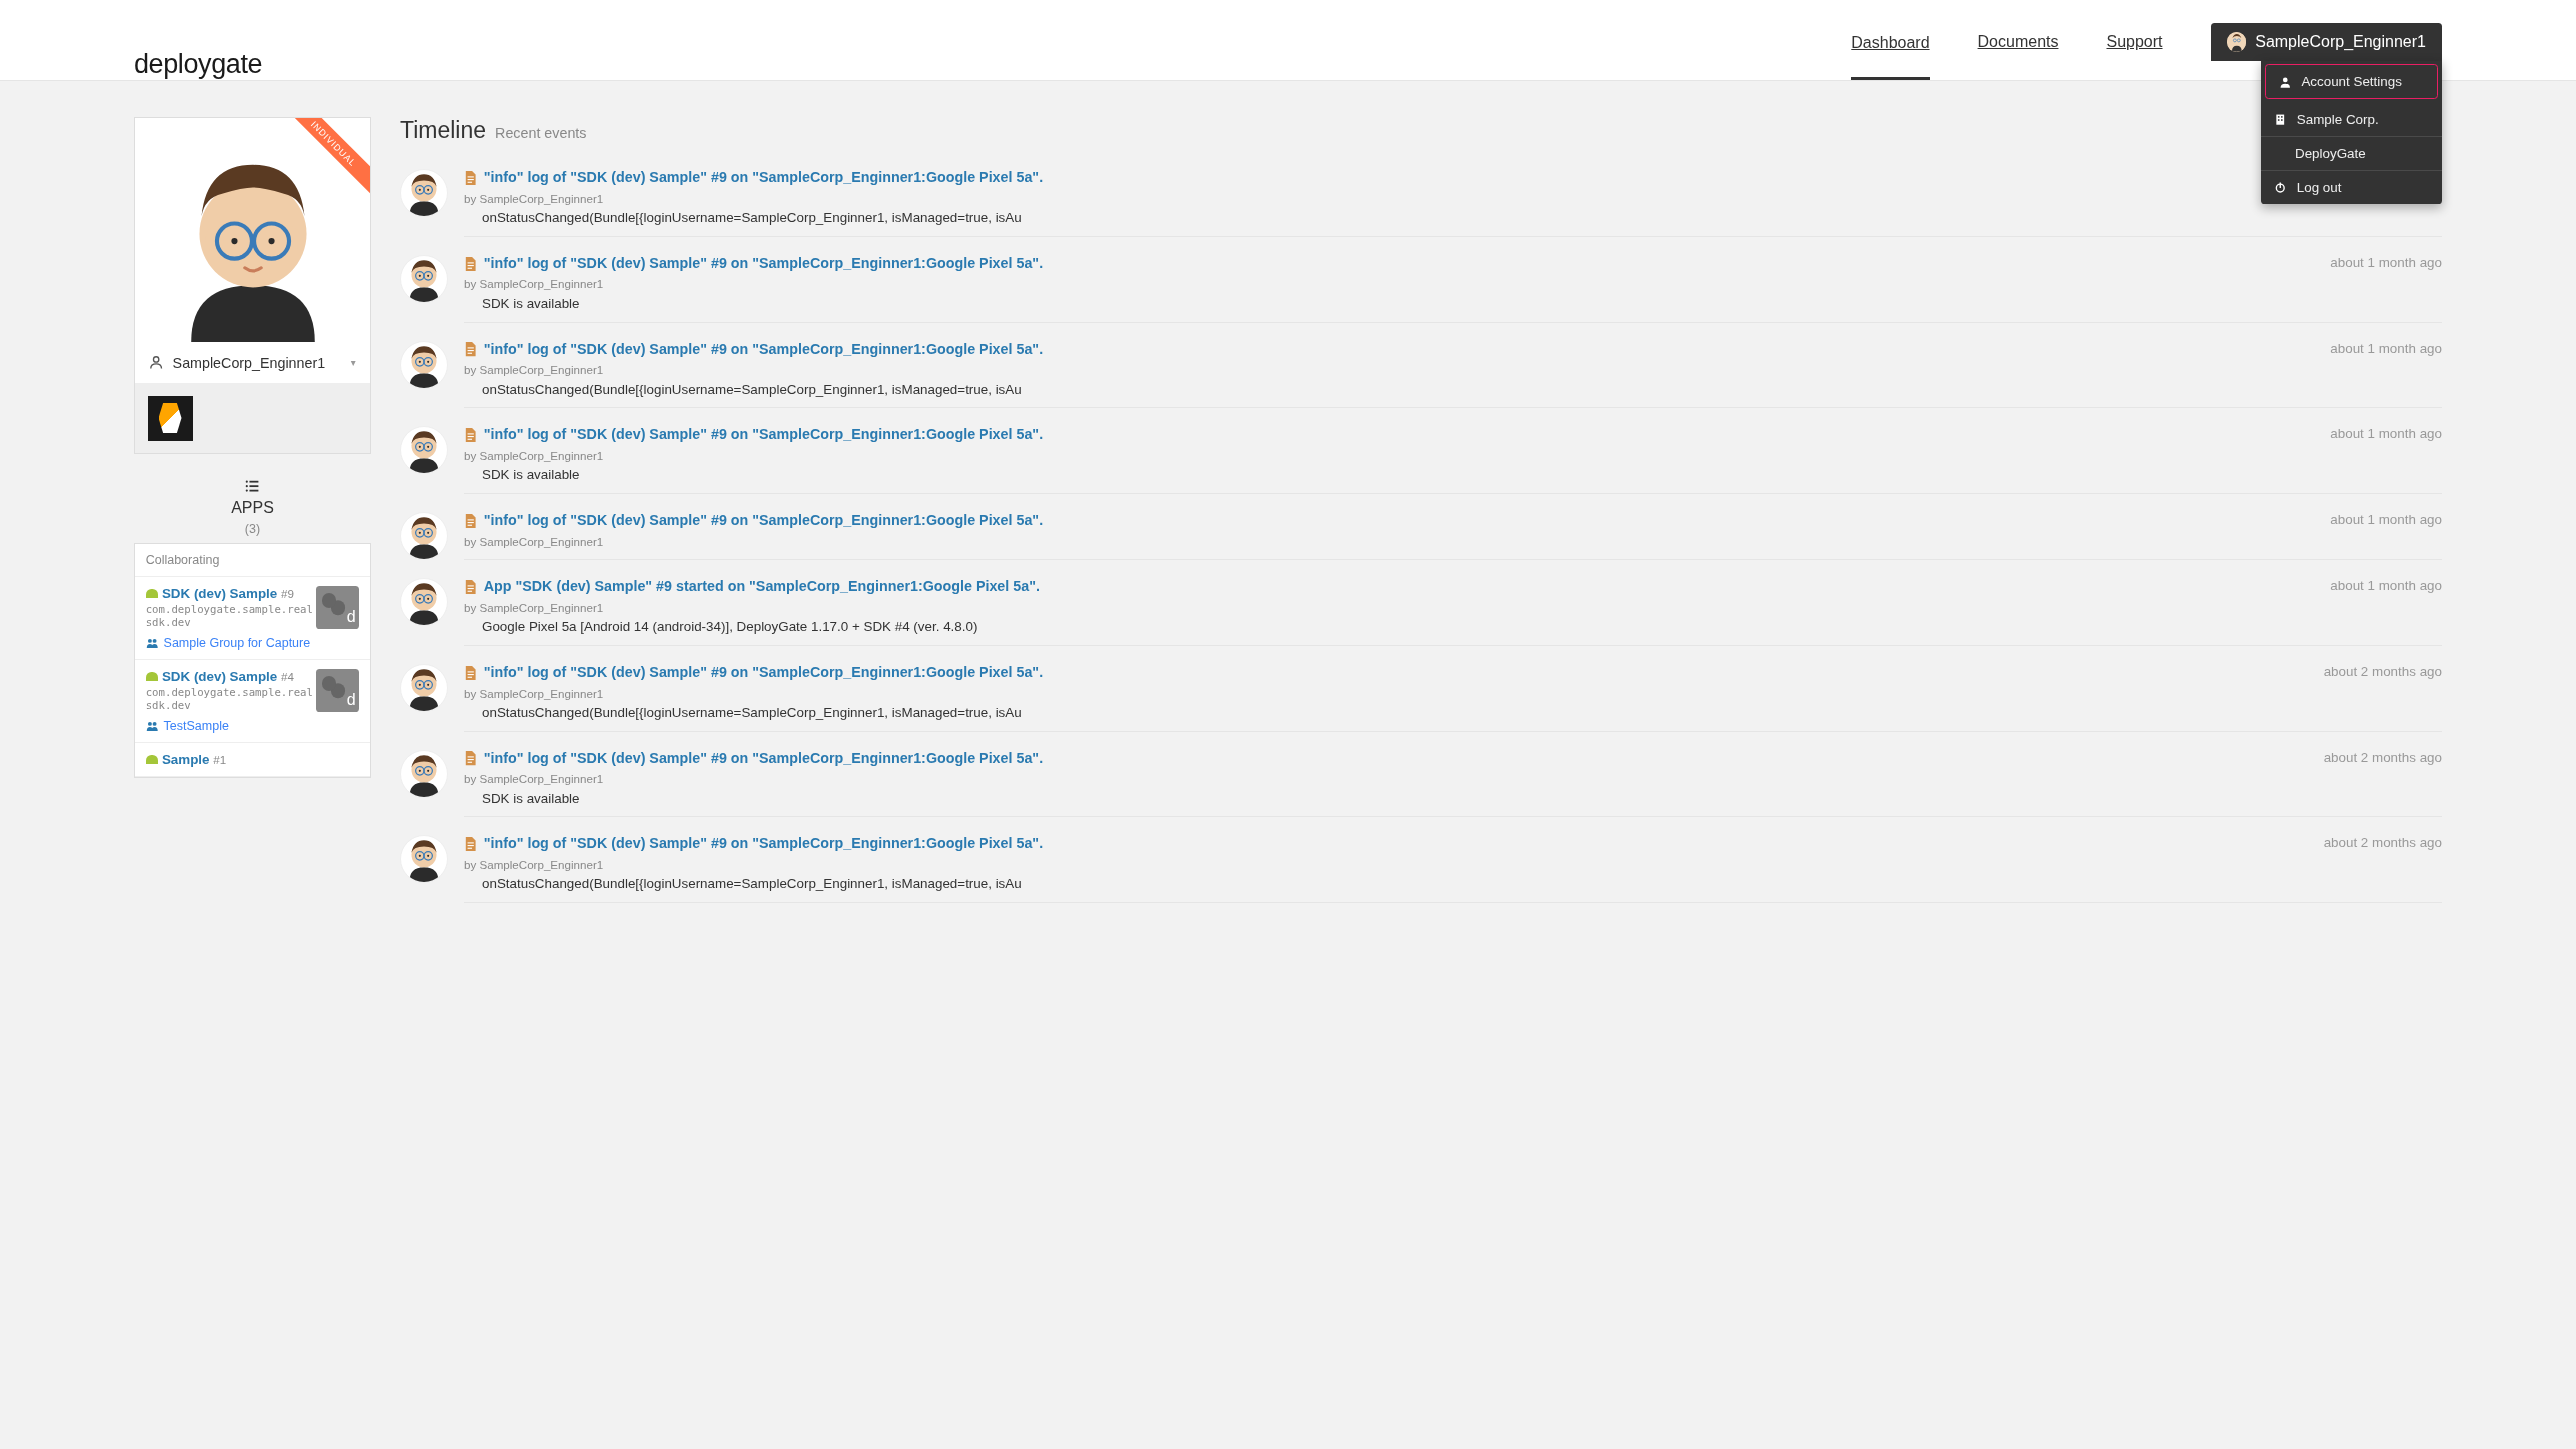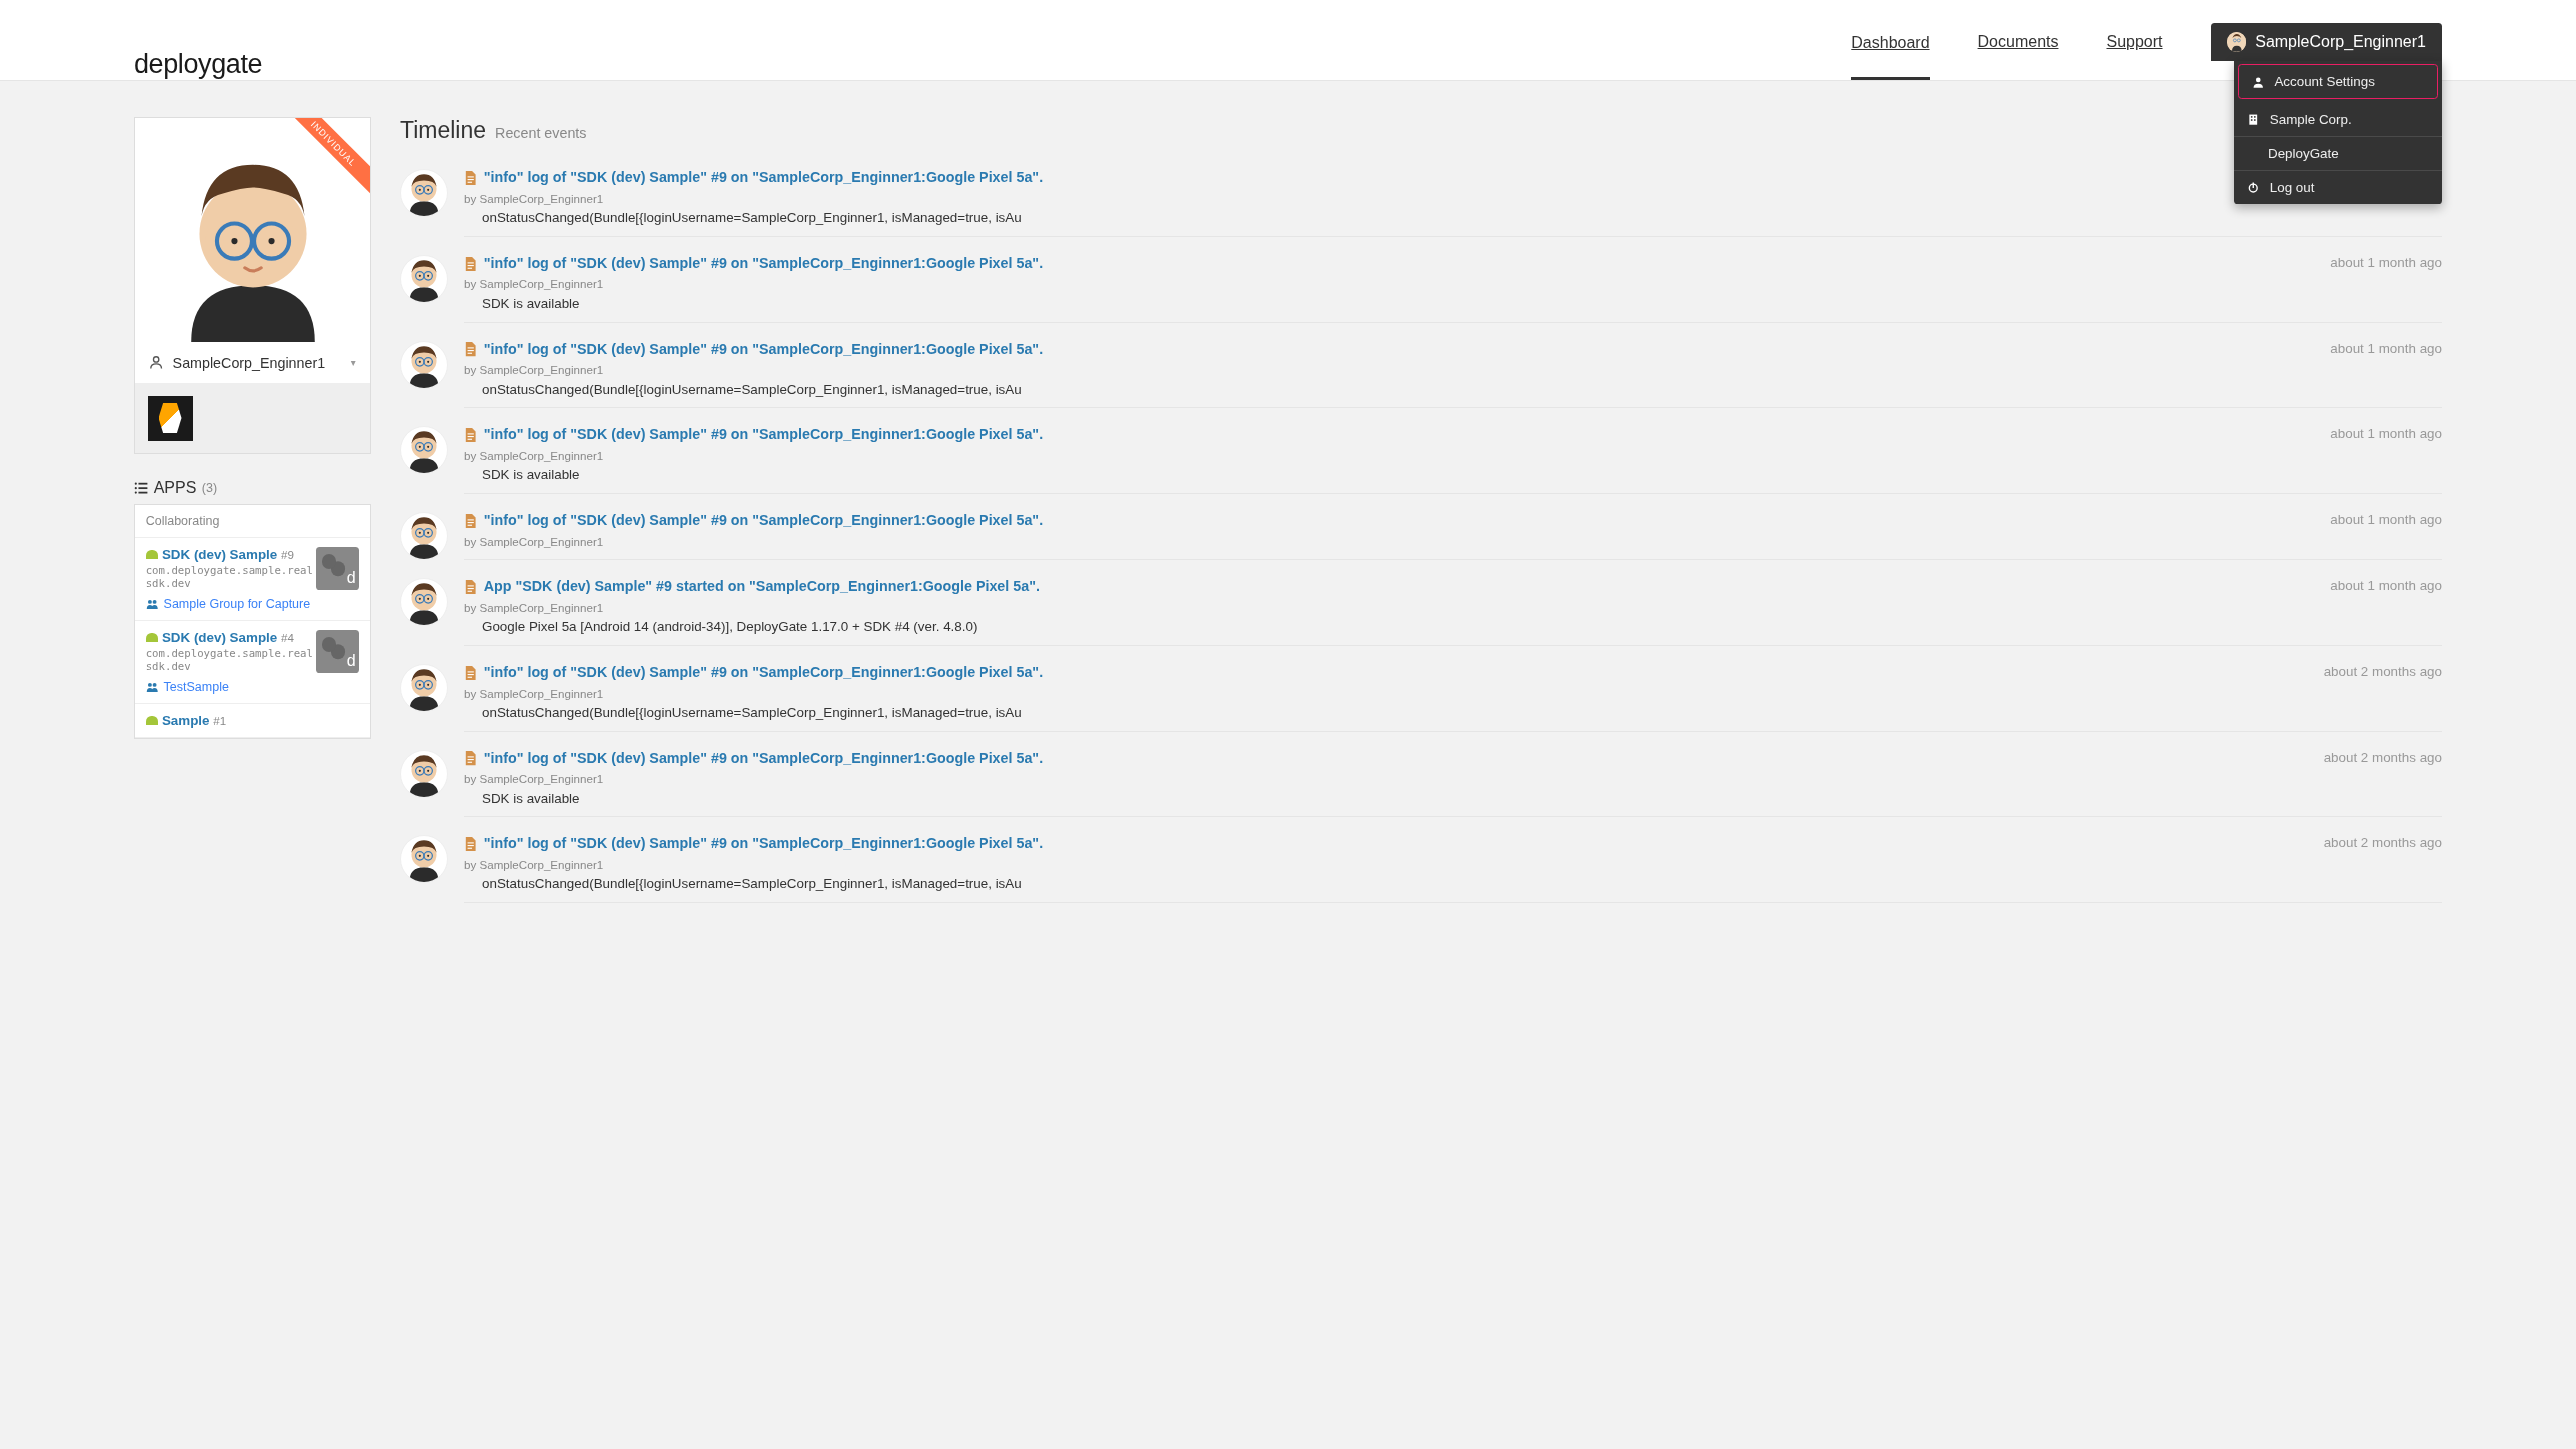--- a/index.html
+++ b/index.html
@@ -5,39 +5,39 @@
 * { margin: 0; padding: 0; box-sizing: border-box; }
 body { font-family: -apple-system, BlinkMacSystemFont, "Segoe UI", Helvetica, Arial, sans-serif; background: #f2f2f2; color: #333; }
 .topbar { background: #fff; height: 81px; display: flex; align-items: flex-end; padding: 0 134px; border-bottom: 0.9px solid #e5e5e5; position: relative; }
 .logo { font-size: 27px; font-weight: 300; letter-spacing: -0.4px; color: #1a1a1a; }
 .logo-bold { font-weight: 500; }
 .nav { margin-left: auto; display: flex; align-items: center; gap: 48px; font-size: 16px; color: #333; text-decoration: underline; }
 .nav-item { cursor: pointer; padding: 29px 0; }
 .nav-item.active { border-bottom: 3.6px solid #333; padding-bottom: 25px; }
 .user-pill { background: #333; color: #fff; display: flex; align-items: center; gap: 9px; padding: 9px 16px; border-radius: 3.6px 3.6px 0 0; position: relative; }
 .user-pill .mini-avatar { width: 19.7px; height: 19.7px; border-radius: 50%; background: #f0d6b8; display: flex; align-items: center; justify-content: center; overflow: hidden; }
-.dropdown { position: absolute; top: 100%; right: 0; width: 208px; background: #333; color: #eee; font-size: 13.4px; border-radius: 0 0 3.6px 3.6px; overflow: hidden; box-shadow: 0 3.6px 10.7px rgba(0,0,0,0.3); }
+.dropdown { position: absolute; top: 100%; right: 0; width: 181px; background: #333; color: #eee; font-size: 13.4px; border-radius: 0 0 3.6px 3.6px; overflow: hidden; box-shadow: 0 3.6px 10.7px rgba(0,0,0,0.3); }
 .dropdown-item { padding: 9px 12.5px; display: flex; align-items: center; gap: 9px; cursor: pointer; border-bottom: 0.9px solid #4a4a4a; }
 .dropdown-item:last-child { border-bottom: none; }
 .dropdown-item.highlighted { border: 1.8px solid #e91e63; border-radius: 3.6px; margin: 3.6px; }
 .dropdown-item.indent { padding-left: 34px; }
 .icon { width: 14.3px; height: 14.3px; display: inline-flex; align-items: center; justify-content: center; flex-shrink: 0; }
 
 .main { display: flex; gap: 29px; padding: 36px 134px; align-items: flex-start; }
 .sidebar { width: 237px; flex-shrink: 0; }
 .profile-card { background: #fff; border: 0.9px solid #ddd; position: relative; overflow: hidden; }
 .ribbon { position: absolute; top: 16px; right: -30px; background: #ff7043; color: #fff; font-size: 9px; letter-spacing: 0.9px; padding: 4.5px 36px; transform: rotate(45deg); }
 .avatar-large { width: 100%; height: 224px; display: flex; align-items: flex-end; justify-content: center; background: #fff; }
 .profile-name-row { display: flex; align-items: center; padding: 12.5px 14.3px; gap: 9px; font-size: 14.3px; cursor: pointer; }
 .profile-name-row .caret { margin-left: auto; color: #999; font-size: 9.8px; }
 .org-icon-row { background: #eee; padding: 12.5px; }
 .org-badge { width: 45px; height: 45px; background: #1a1a1a; display: flex; align-items: center; justify-content: center; }
 .org-badge-inner { width: 23px; height: 30px; background: linear-gradient(135deg, #ffa500 50%, #fff 50%); clip-path: polygon(20% 0, 80% 0, 100% 50%, 80% 100%, 20% 100%, 0 50%); }
 
-.apps-header { margin-top: 25px; display: flex; align-items: center; gap: 5.4px; font-size: 16px; color: #333; }
+.apps-header { margin-top: 25px; display: flex; align-items: center; gap: 5.4px; font-size: 16px; color: #333; flex-direction: column; }
 .apps-count { color: #888; font-size: 12.5px; }
 .apps-box { background: #fff; border: 0.9px solid #ddd; margin-top: 7.2px; }
 .apps-box-header { padding: 9px 10.7px; color: #888; font-size: 12.5px; border-bottom: 0.9px solid #eee; }
 .app-item { padding: 9px 10.7px; border-bottom: 0.9px solid #eee; display: flex; }
 .app-info { flex: 1; min-width: 0; }
 .app-title { color: #2a7ab0; font-weight: 600; font-size: 13.4px; }
 .app-title .ver { color: #888; font-weight: 400; font-size: 11.6px; }
 .app-pkg { font-family: monospace; font-size: 10.7px; color: #888; word-break: break-all; margin-top: 1.8px; }
 .app-group { color: #3b82f6; font-size: 12.5px; margin-top: 7.2px; display: flex; align-items: center; gap: 5.4px; }
 .app-thumb { width: 43px; height: 43px; background: #888; border-radius: 3.6px; display: flex; align-items: flex-end; justify-content: flex-end; padding: 3.6px; position: relative; flex-shrink: 0; }

